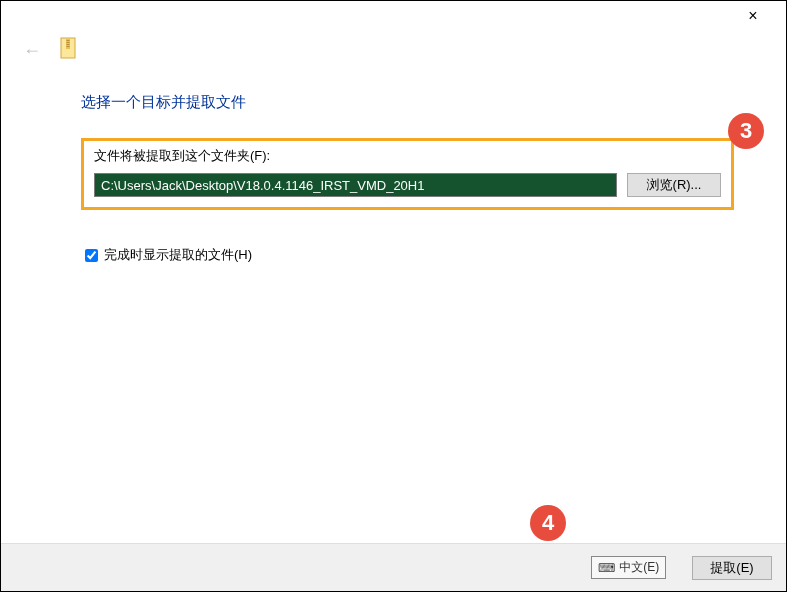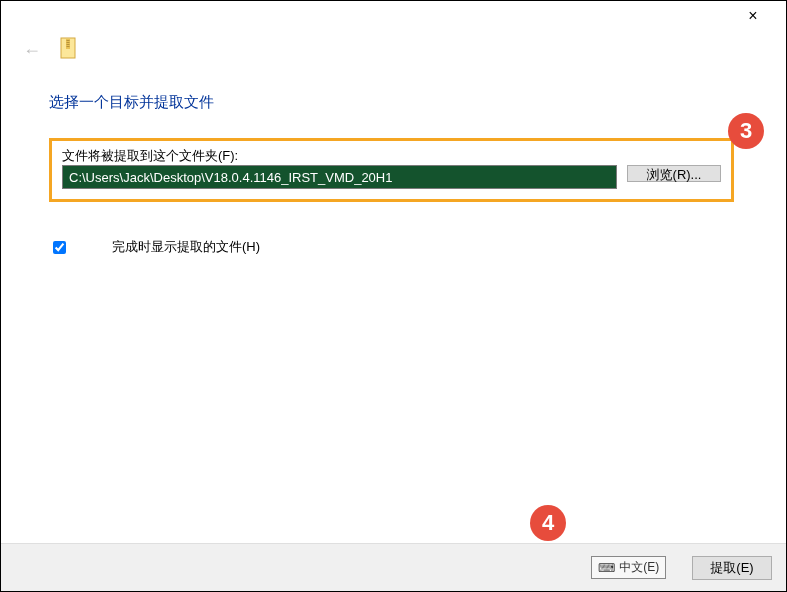--- a/index.html
+++ b/index.html
@@ -52,68 +52,68 @@
       width: 18px;
       height: 22px;
       margin-right: 10px;
       display: inline-block;
     }
     .header-title {
       font-size: 13px;
       color: #000;
     }
     .content {
-      padding: 18px 52px 0 48px;
+      padding: 18px 52px 0 80px;
     }
     .instruction-title {
       color: #003399;
       font-size: 15px;
       margin-bottom: 26px;
     }
     .highlighted-section {
       border: 3px solid #f5a623;
       padding: 6px 10px 10px 10px;
       position: relative;
       margin-bottom: 18px;
     }
     .field-label {
       font-size: 13px;
       color: #000;
+      margin-bottom: 8px;
     }
     .input-row {
       display: flex;
       align-items: stretch;
       gap: 10px;
     }
     .path-input {
       flex: 1;
       height: 24px;
       border: 1px solid #7a7a7a;
       background: #14532d;
       color: #ffffff;
       padding: 2px 6px;
       font-size: 13px;
       font-family: "Microsoft YaHei", "Segoe UI", Arial, sans-serif;
       outline: none;
     }
     .browse-btn {
       width: 94px;
-      height: 17px;
+      height: 24px;
       background: #e1e1e1;
       border: 1px solid #adadad;
       font-size: 13px;
       font-family: "Microsoft YaHei", "Segoe UI", Arial, sans-serif;
       cursor: pointer;
       color: #000;
     }
     .checkbox-row {
       display: flex;
       align-items: center;
       padding: 18px 0 0 4px;
-      gap: 40px;
     }
     .checkbox-row input[type="checkbox"] {
       width: 13px;
       height: 13px;
       margin-right: 6px;
     }
     .checkbox-label {
       font-size: 13px;
       color: #000;
     }

